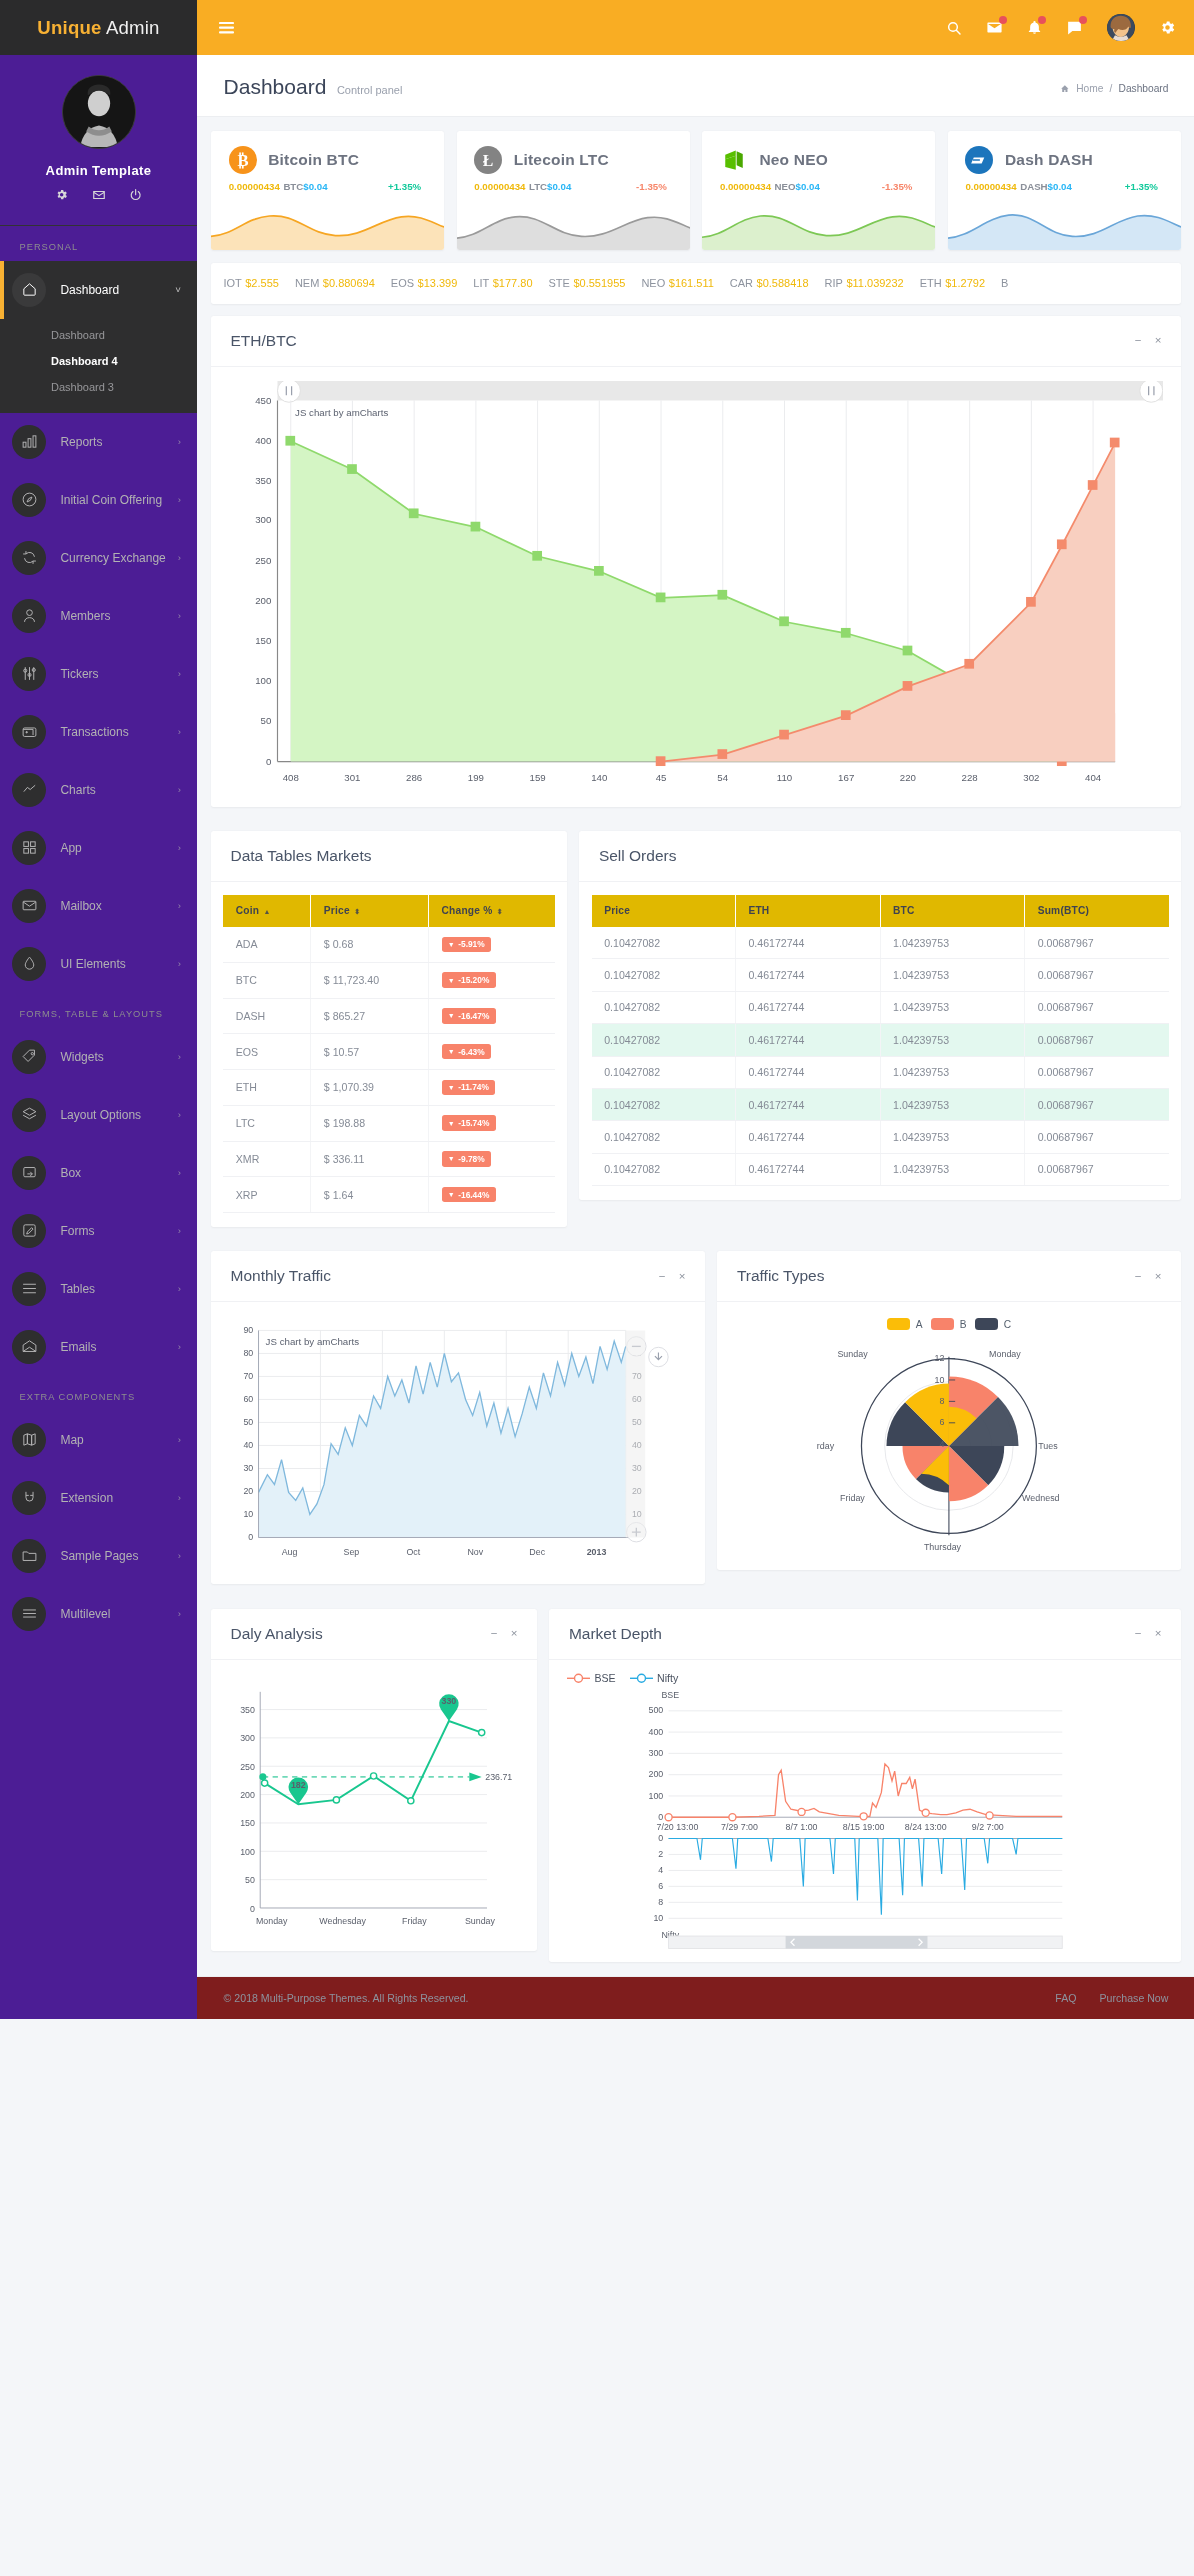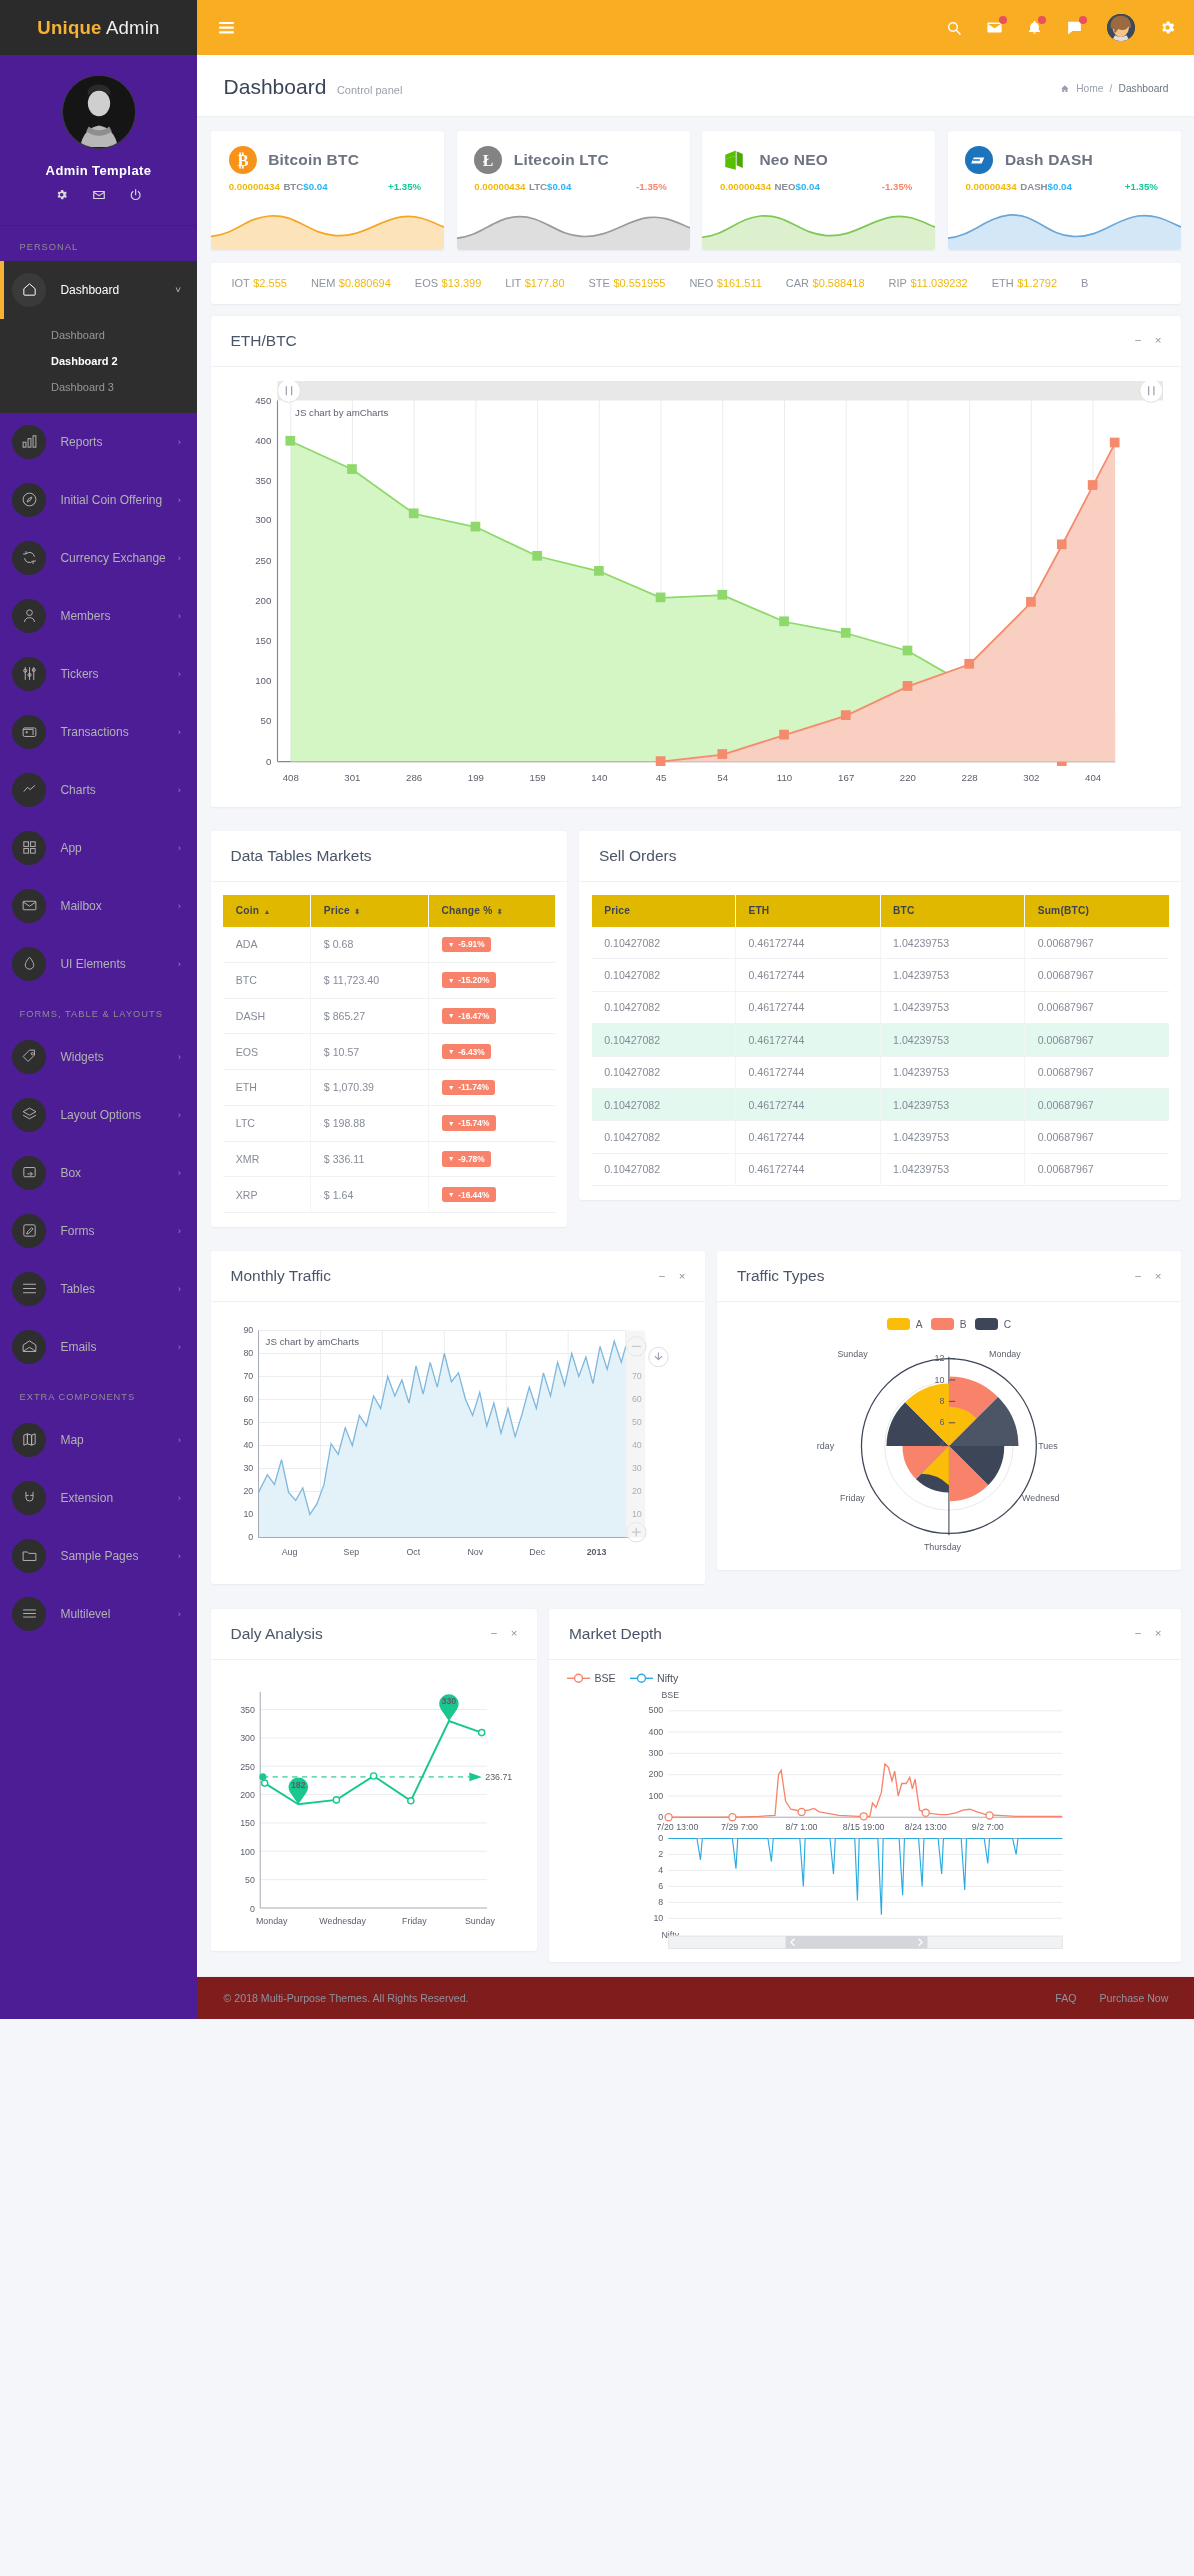--- a/index.html
+++ b/index.html
@@ -105,21 +105,21 @@
   .v-pct { margin-left: auto; padding-right: 5.3px; }
   .up { color: #12c99b; } .down { color: #f7866a; }
   .spark { height: 51px; width: 100%; display: block; }
 
   
   .ticker {
     background: #fff; margin-top: 12.4px; border-radius: 2.7px; height: 41px;
     display: flex; align-items: center; overflow: hidden; padding: 0 12.4px;
     box-shadow: 0 0.9px 1.8px rgba(0,0,0,.05); white-space: nowrap;
   }
-  .tk { font-size: 11px; margin-right: 16px; color: #8d939e; flex: 0 0 auto; margin-left: 8px; }
+  .tk { font-size: 11px; margin-right: 16px; color: #8d939e; flex: 0 0 auto; }
   .tk b { color: #f0b90b; font-weight: normal; margin-left: 3.5px; }
 
   
   .panel { background: #fff; border-radius: 2.7px; margin-top: 12.4px; box-shadow: 0 0.9px 1.8px rgba(0,0,0,.05); }
   .panel-head {
     padding: 16px 19.5px; display: flex; align-items: center; border-bottom: 0.9px solid #f0f1f4; text-align: center;
   }
   .panel-title { font-size: 15.5px; color: #4a5568; font-weight: normal; }
   .panel-tools { margin-left: auto; display: flex; align-items: center; gap: 13.3px; color: #8d939e; }
   .panel-tools span { cursor: pointer; font-size: 11.5px; line-height: 1; }
@@ -226,21 +226,21 @@
       <span class="nav-ico">
         <svg width="17" height="17" viewBox="0 0 24 24">
             <path d="M4 11 12 4l8 7v8a1 1 0 0 1-1 1H5a1 1 0 0 1-1-1z"></path>
           </svg>
       </span>
       <span class="nav-label">Dashboard</span>
       <span class="chev">˅</span>
     </div>
     <div class="submenu">
       <div>Dashboard</div>
-      <div class="sel">Dashboard 2</div>
+      <div class="sel">Dashboard 4</div>
       <div>Dashboard 3</div>
     </div>
 
     <div class="nav-item">
       <span class="nav-ico">
         <svg width="17" height="17" viewBox="0 0 24 24">
             <rect x="3" y="13" width="4" height="7"></rect>
             <rect x="10" y="8" width="4" height="12"></rect>
             <rect x="17" y="4" width="4" height="16"></rect>
           </svg>

